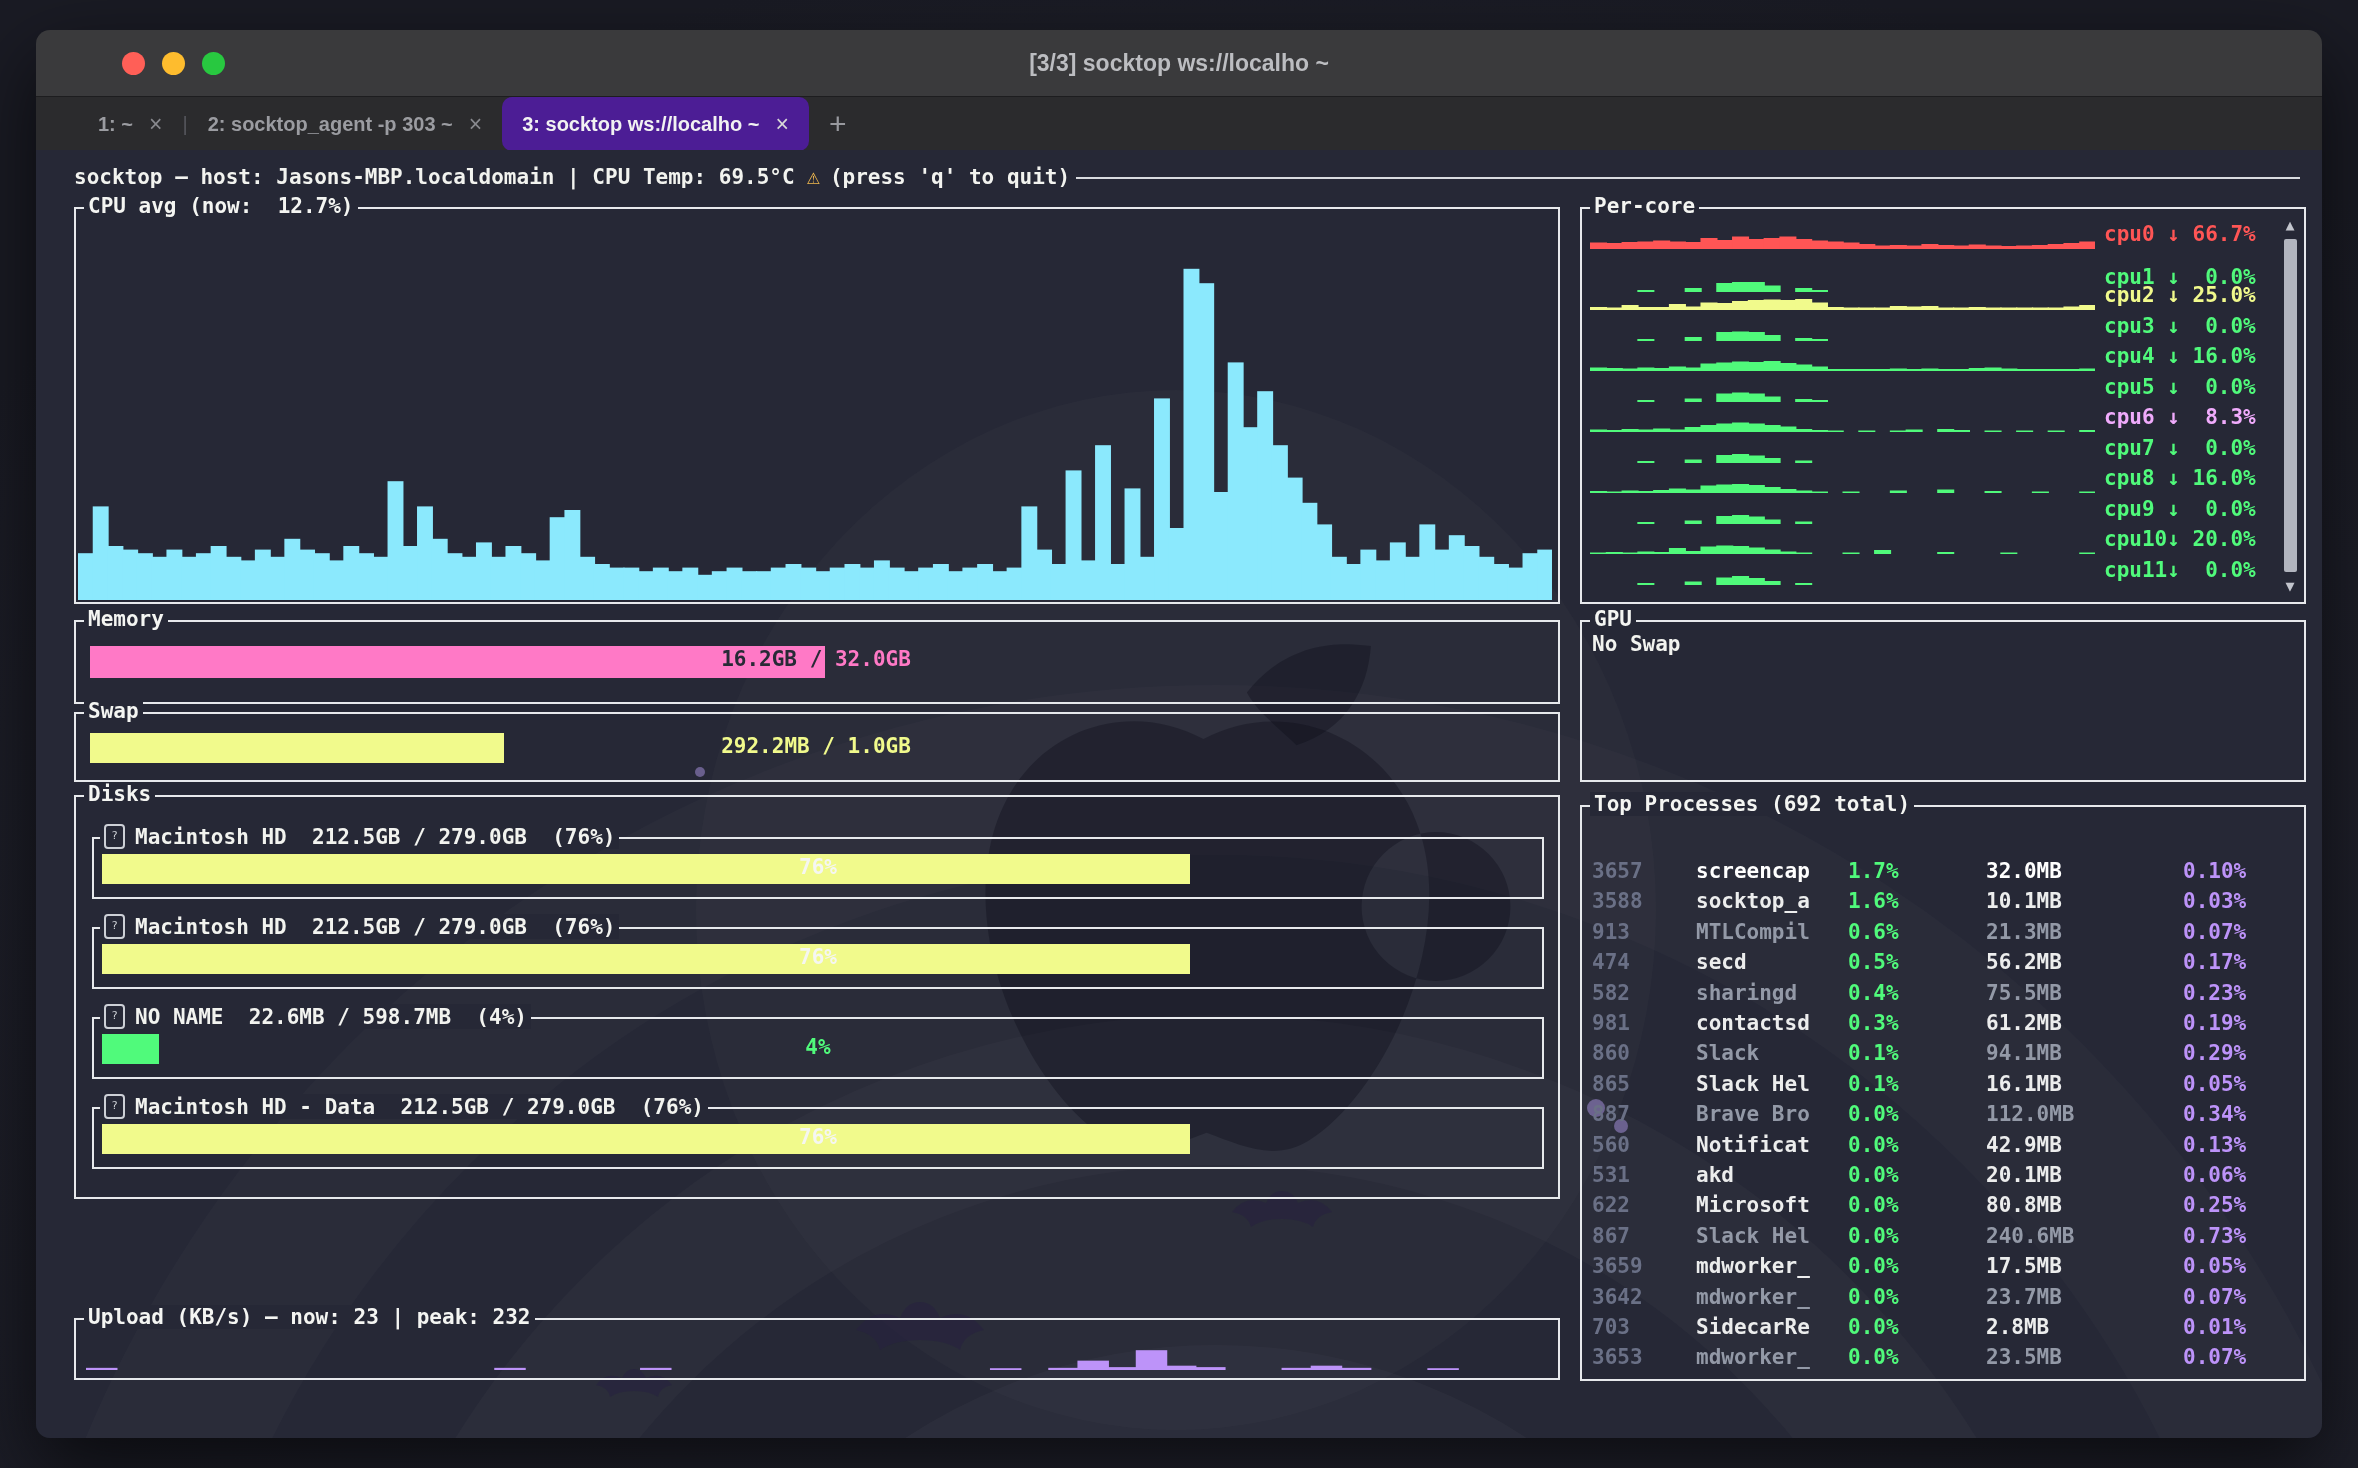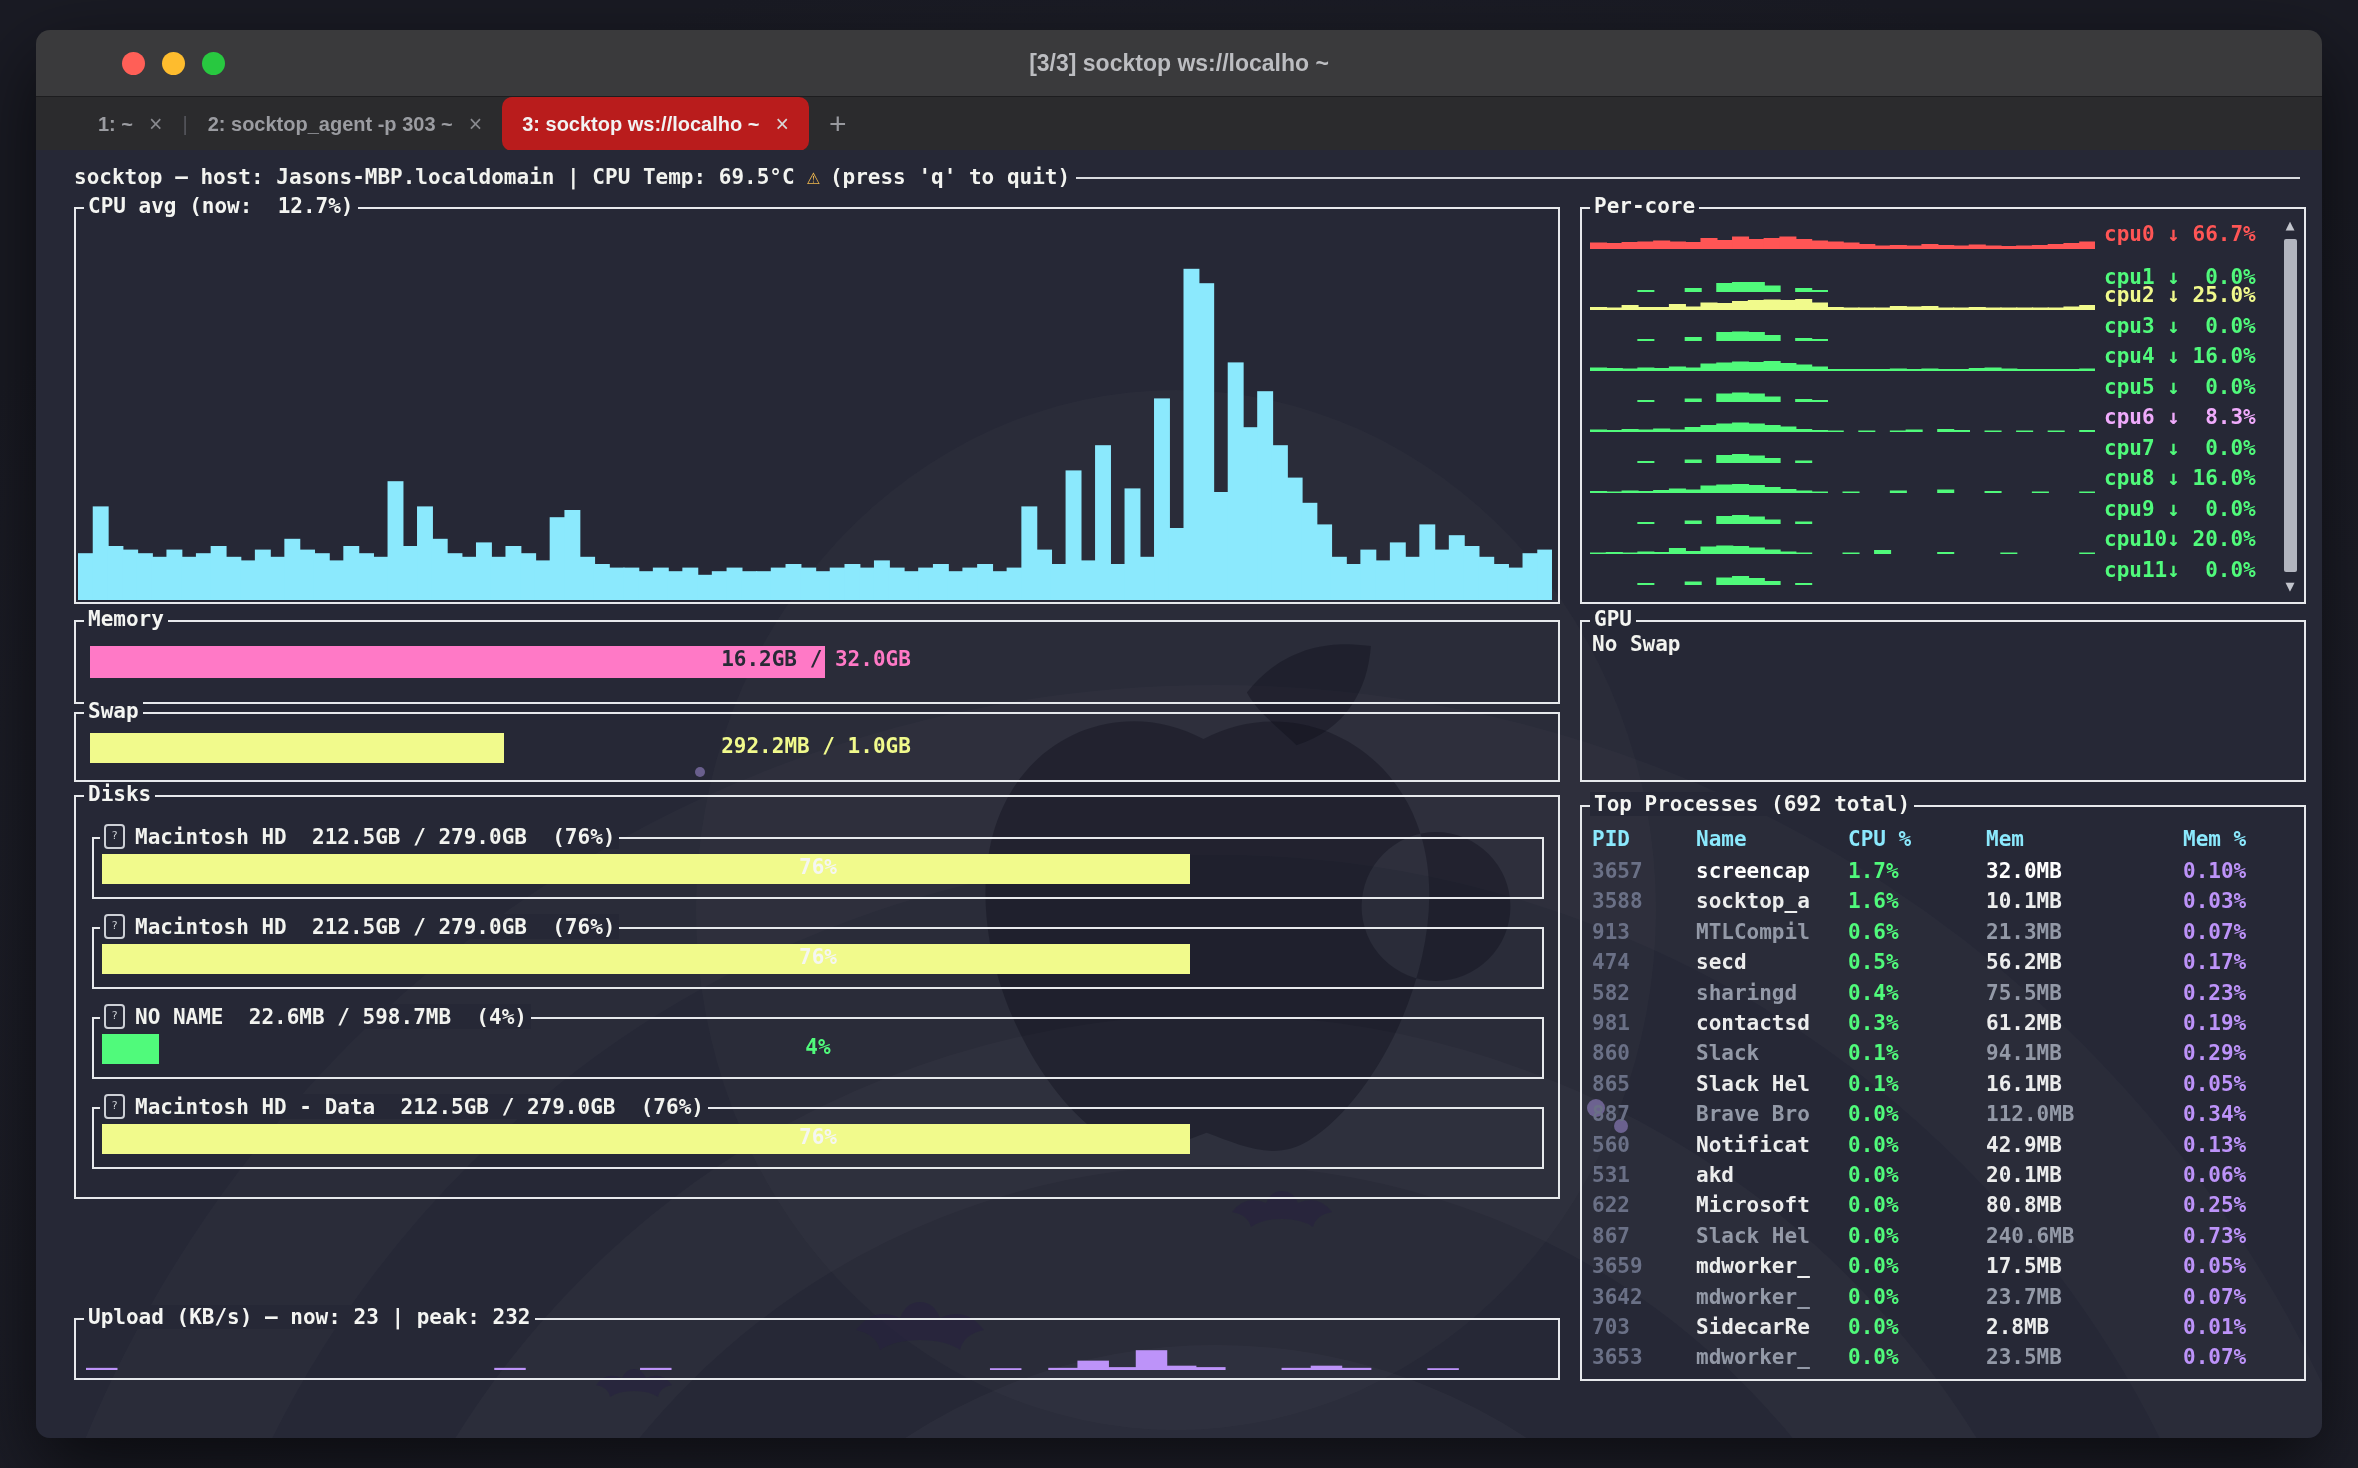--- a/index.html
+++ b/index.html
@@ -11,21 +11,21 @@
   
   .titlebar{height:66px;background:#3a3a3c;position:relative;display:flex;align-items:center;justify-content:center;}
   .lights{position:absolute;left:86px;top:0;height:100%;display:flex;align-items:center;gap:17px;}
   .light{width:23px;height:23px;border-radius:50%;}
   .window-title{color:#bcbdc1;font:700 23px "Liberation Sans",sans-serif;}
   
   .tabbar{height:54px;background:#2b2b2d;border-top:1px solid #1d1d1f;display:flex;align-items:stretch;
     padding-left:42px;font:600 20px "Liberation Sans",sans-serif;color:#9b9ca1;}
   .tab{display:flex;align-items:center;gap:16px;padding:0 20px;white-space:nowrap;}
   .tab .tab-close{color:#88898e;font-size:23px;font-weight:400;}
-  .tab.active{background:#b91c1c;border-radius:10px;color:#f2f2f2;font-weight:700;}
+  .tab.active{background:#4c1d95;border-radius:10px;color:#f2f2f2;font-weight:700;}
   .tab.active .tab-close{color:#d8d8d8;}
   .tab-sep{display:flex;align-items:center;color:#55565c;font-weight:400;}
   .newtab{display:flex;align-items:center;margin-left:20px;color:#98999e;font-size:30px;font-weight:400;}
   
   .terminal{position:absolute;left:0;top:120px;width:2286px;height:1288px;background:#262836;
     color:#f2f3ef;font-weight:700;font-size:21px;}
   .wallpaper{position:absolute;inset:0;pointer-events:none;}
   .statusline{position:absolute;left:38px;top:14px;right:22px;display:flex;align-items:center;white-space:pre;}
   .warn{color:#f0b84e;margin:0 10px 0 12px;font-size:22px;}
   .hline{flex:1;border-top:2px solid #d9dbdf;margin-left:6px;transform:translateY(1px);}
@@ -559,21 +559,20 @@
               <div class="bar-track" style="left: 8px; right: 8px; top: 15px; height: 30px;">
                 <div class="bar-fill" style="width: 76%; background: rgb(241, 250, 140);"></div>
                 <div class="bar-label" style="color: rgb(245, 246, 242);">76%</div>
               </div>
             </div>
           </div>
       </div>
 
       <div class="panel" style="left:1544px;top:655px;width:722px;height:572px;">
         <span class="panel-title">Top Processes (692 total)</span>
-        <div class="proc-header" style="top:20px;" id="proc-header"><span class="c-pid">PID</span><span class="c-name">Name</span><span class="c-cpu">CPU %</span><span class="c-mem">Mem</span><span class="c-memp">Mem %</span></div>
         <div id="proc-rows">
             <div class="proc-row bold" style="top: 52px;"><span class="c-pid">3657</span><span class="c-name">screencap</span><span class="c-cpu">1.7%</span><span class="c-mem">32.0MB</span><span class="c-memp">0.10%</span></div>
             <div class="proc-row" style="top: 82.4px;"><span class="c-pid">3588</span><span class="c-name">socktop_a</span><span class="c-cpu">1.6%</span><span class="c-mem">10.1MB</span><span class="c-memp">0.03%</span></div>
             <div class="proc-row dim" style="top: 112.8px;"><span class="c-pid">913</span><span class="c-name">MTLCompil</span><span class="c-cpu">0.6%</span><span class="c-mem">21.3MB</span><span class="c-memp">0.07%</span></div>
             <div class="proc-row" style="top: 143.2px;"><span class="c-pid">474</span><span class="c-name">secd</span><span class="c-cpu">0.5%</span><span class="c-mem">56.2MB</span><span class="c-memp">0.17%</span></div>
             <div class="proc-row dim" style="top: 173.6px;"><span class="c-pid">582</span><span class="c-name">sharingd</span><span class="c-cpu">0.4%</span><span class="c-mem">75.5MB</span><span class="c-memp">0.23%</span></div>
             <div class="proc-row" style="top: 204px;"><span class="c-pid">981</span><span class="c-name">contactsd</span><span class="c-cpu">0.3%</span><span class="c-mem">61.2MB</span><span class="c-memp">0.19%</span></div>
             <div class="proc-row dim" style="top: 234.4px;"><span class="c-pid">860</span><span class="c-name">Slack</span><span class="c-cpu">0.1%</span><span class="c-mem">94.1MB</span><span class="c-memp">0.29%</span></div>
             <div class="proc-row" style="top: 264.8px;"><span class="c-pid">865</span><span class="c-name">Slack Hel</span><span class="c-cpu">0.1%</span><span class="c-mem">16.1MB</span><span class="c-memp">0.05%</span></div>
             <div class="proc-row dim" style="top: 295.2px;"><span class="c-pid">887</span><span class="c-name">Brave Bro</span><span class="c-cpu">0.0%</span><span class="c-mem">112.0MB</span><span class="c-memp">0.34%</span></div>

